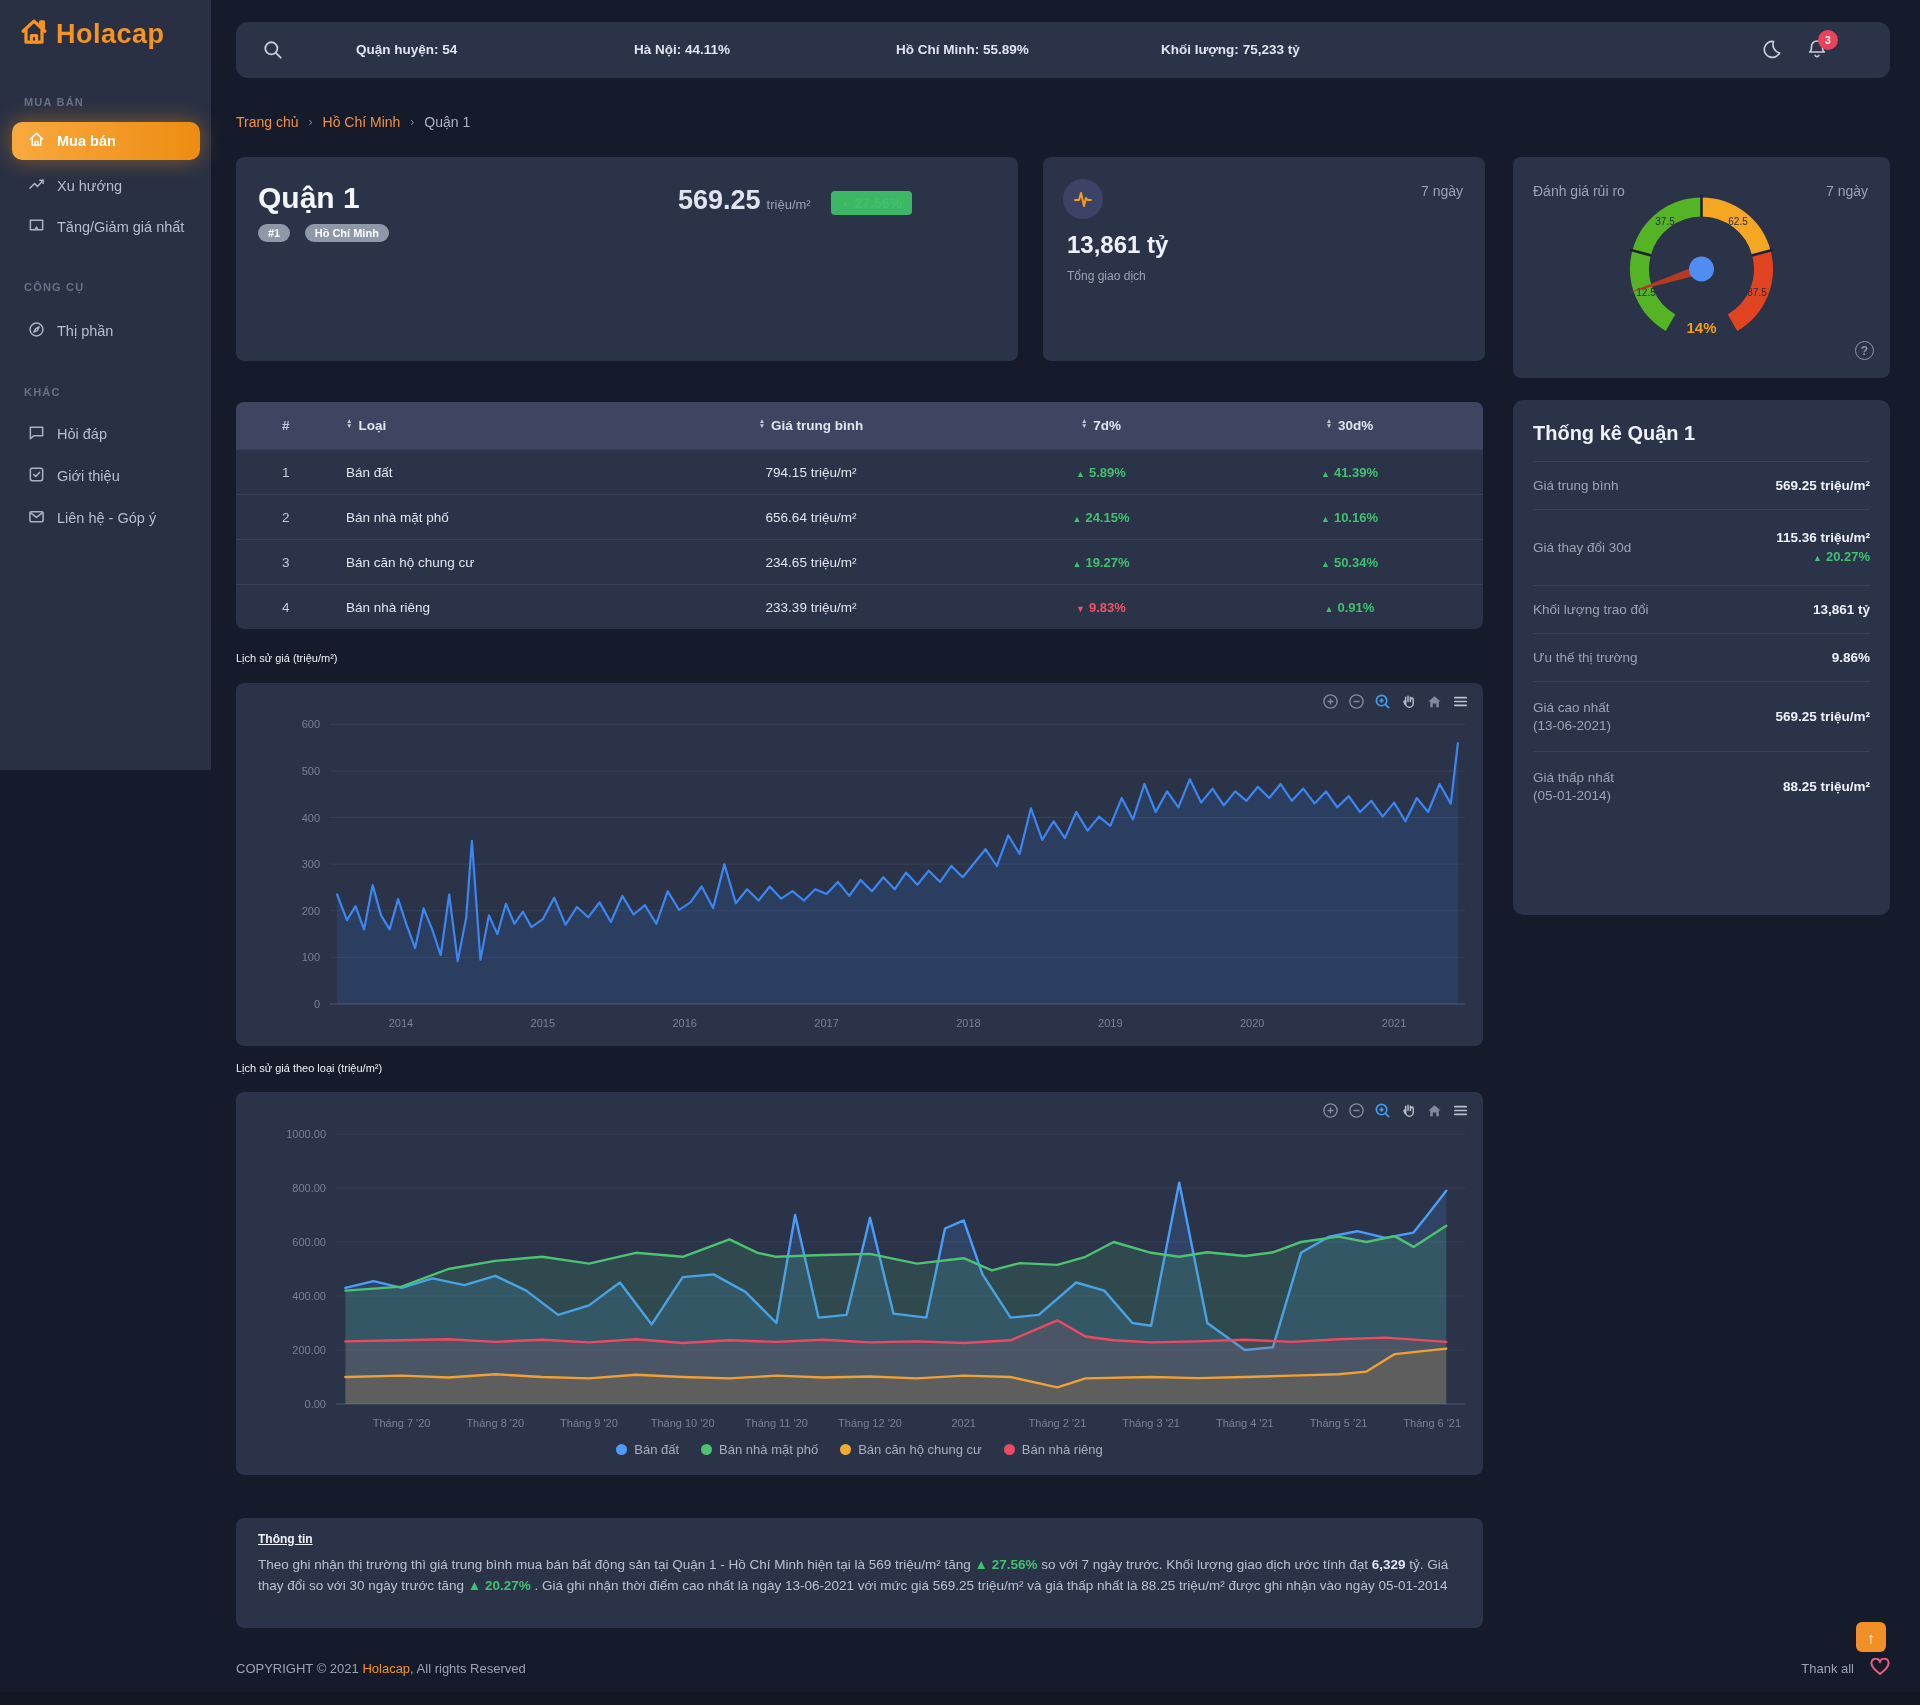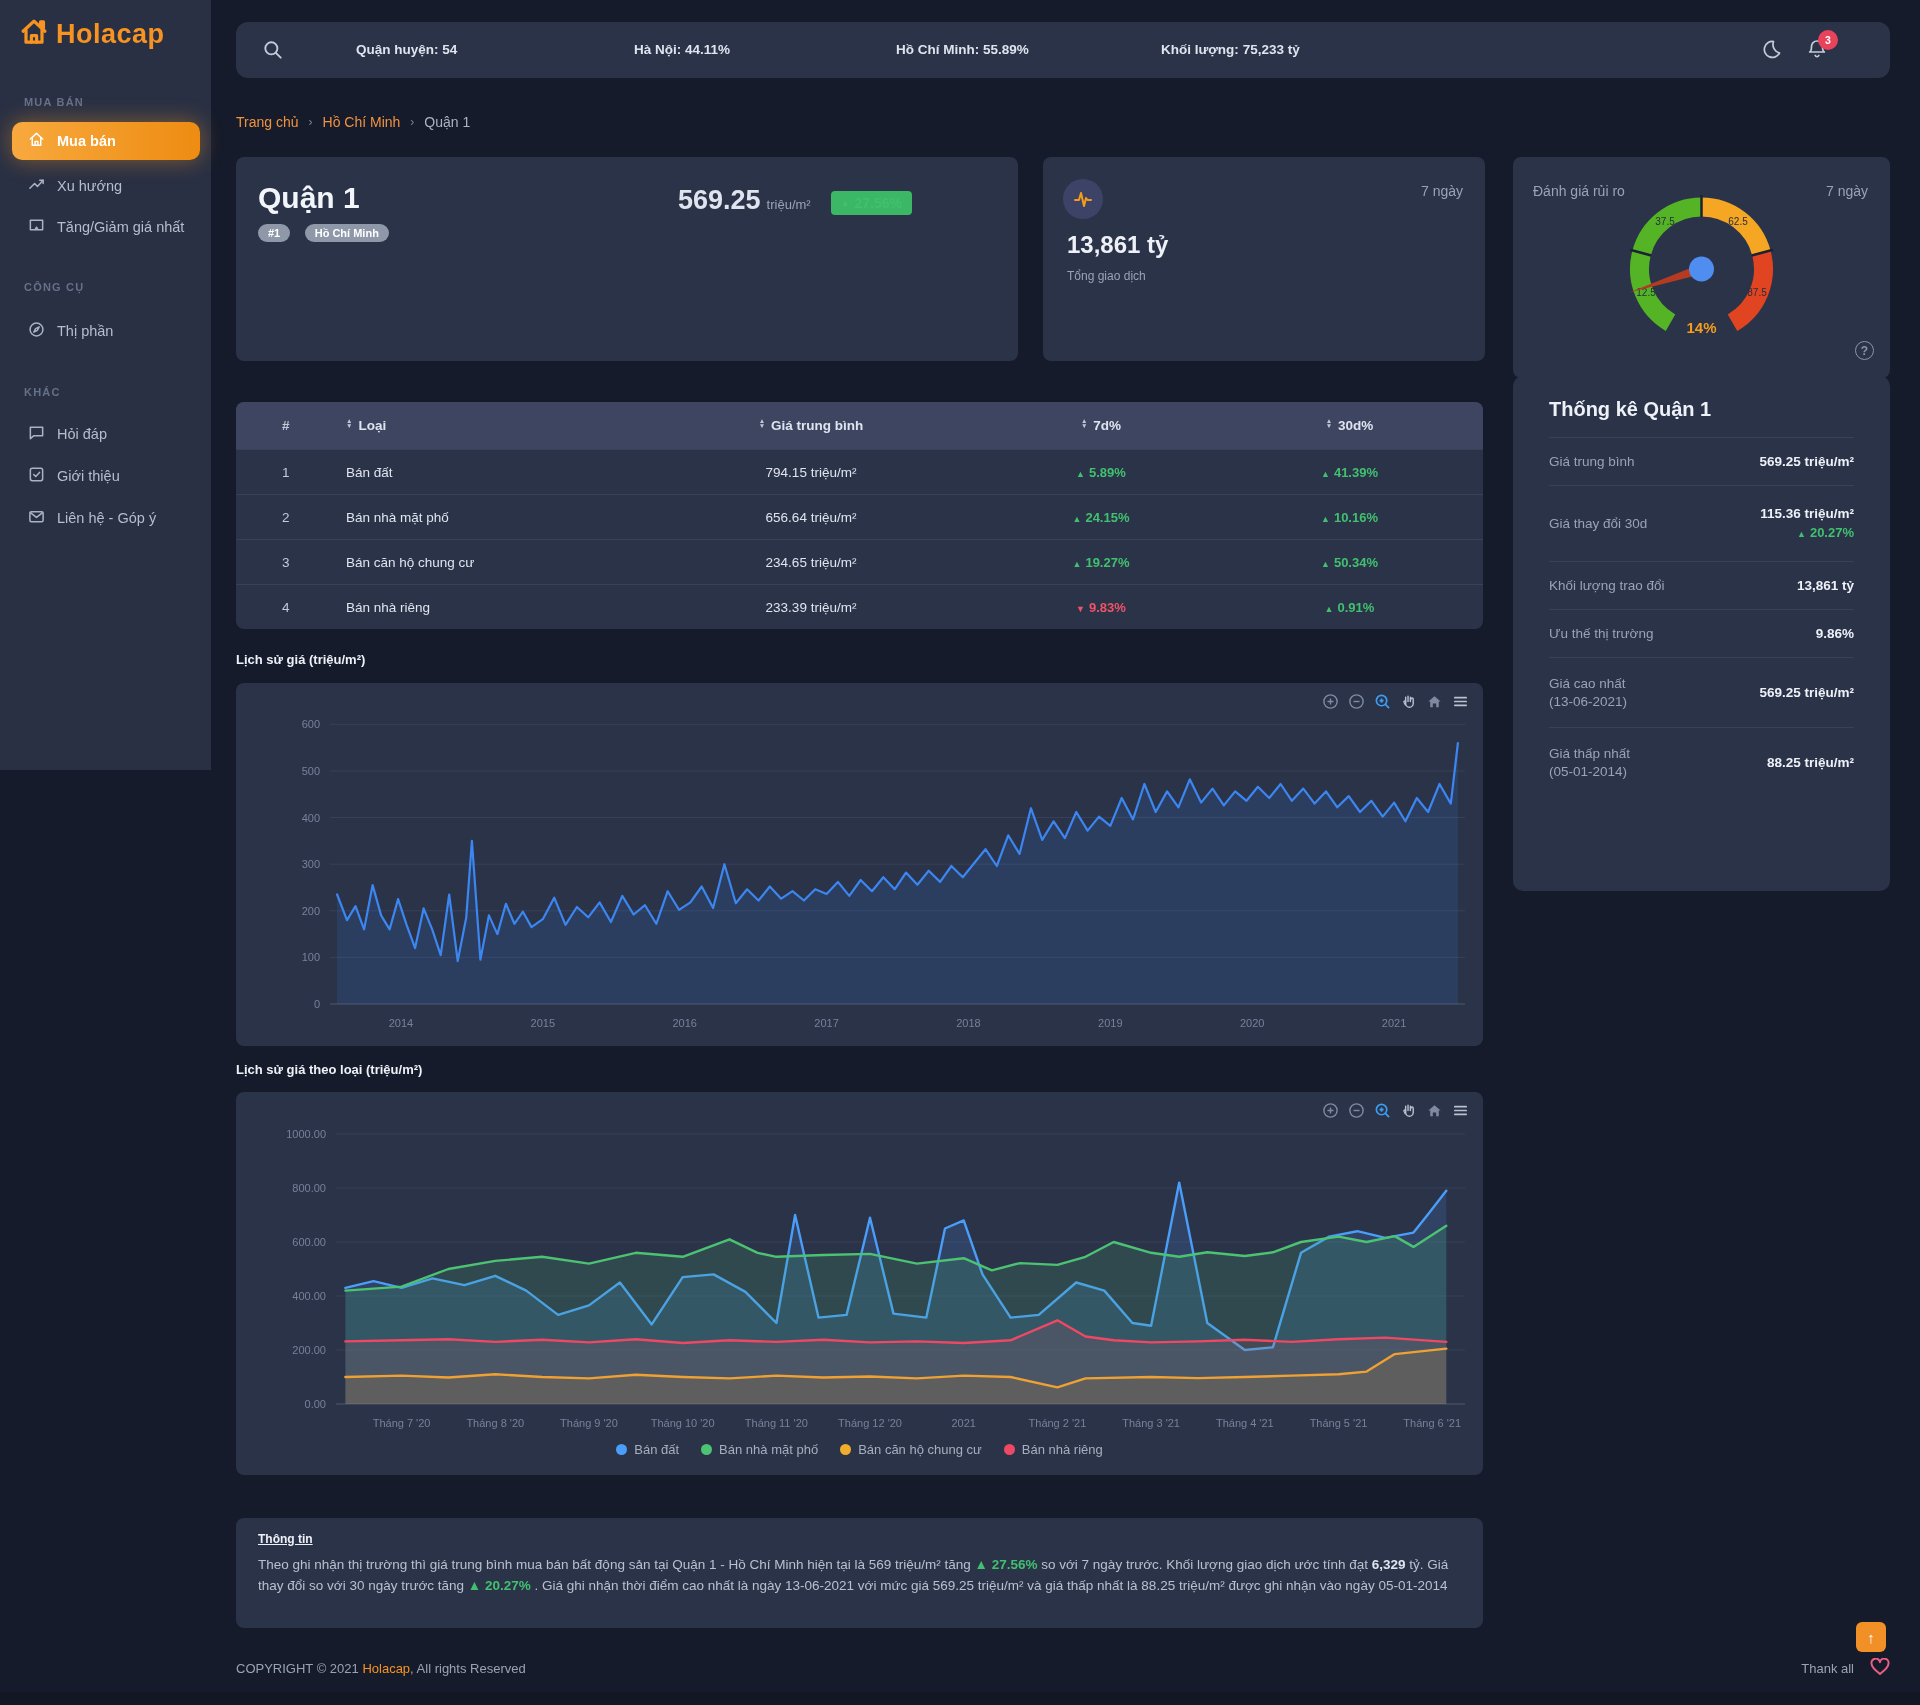--- a/index.html
+++ b/index.html
@@ -46,30 +46,30 @@
   .t-head{height:47px;background:#3d4560;border-top:none;font-weight:bold;font-size:13px;color:#d6dbe6;}
   .t-cell{font-size:13.5px;color:#dfe4ee;}
   .c-idx{padding-left:46px;color:#c3cad8;}
   .c-center{text-align:center;}
   .sort{display:inline-block;font-size:6.5px;line-height:5px;color:#c2c9d6;margin-right:6px;vertical-align:2px;}
   .pct{font-weight:bold;font-size:13px;}
   .up{color:#41c06f;}
   .down{color:#ef5366;}
   .tri{font-size:9px;margin-right:4px;}
   
-  .chart-title{position:absolute;left:236px;font-size:13px;font-weight:bold;color:#eef1f7;}
+  .chart-title{position:absolute;left:236px;font-size:11px;font-weight:normal;color:#eef1f7;}
   .chart-card{left:236px;width:1247px;background:#2b3349;border-radius:8px;}
   .toolbar{position:absolute;top:10px;right:14px;display:flex;gap:9px;align-items:center;}
   .tool{cursor:pointer;display:flex;align-items:center;}
   svg text.tick{font-family:"Liberation Sans",sans-serif;font-size:11px;fill:#76819a;}
   .legend{position:absolute;left:0;right:0;top:350px;display:flex;justify-content:center;gap:22px;}
   .legend-item{display:flex;align-items:center;gap:7px;font-size:13px;color:#a7aebd;cursor:pointer;}
   .dot{width:11px;height:11px;border-radius:50%;}
   
-  .stats-panel{left:1513px;top:376px;width:377px;height:515px;background:#2b3349;border-radius:10px;padding:0 36px;}
+  .stats-panel{left:1513px;top:400px;width:377px;height:515px;background:#2b3349;border-radius:10px;padding:0 20px;}
   .stats-title{font-size:20px;font-weight:bold;color:#eef1f7;padding:22px 0 16px 0;}
   .s-row{display:flex;justify-content:space-between;align-items:center;border-top:1px solid rgba(125,140,170,.16);}
   .s-label{font-size:13.5px;color:#9aa3b5;line-height:18px;}
   .s-value{font-size:13.5px;font-weight:bold;color:#eef1f7;text-align:right;line-height:19px;}
   .s-change{font-size:13px;font-weight:bold;}
   
   .info-card{left:236px;top:1518px;width:1247px;height:110px;background:#2b3349;border-radius:8px;padding:14px 22px;}
   .info-title{font-size:12px;font-weight:bold;color:#eef1f7;margin-bottom:9px;text-decoration:underline;}
   .info-text{font-size:13.5px;line-height:20.5px;color:#b8c0cf;}
   .info-text .up{font-weight:bold;}

